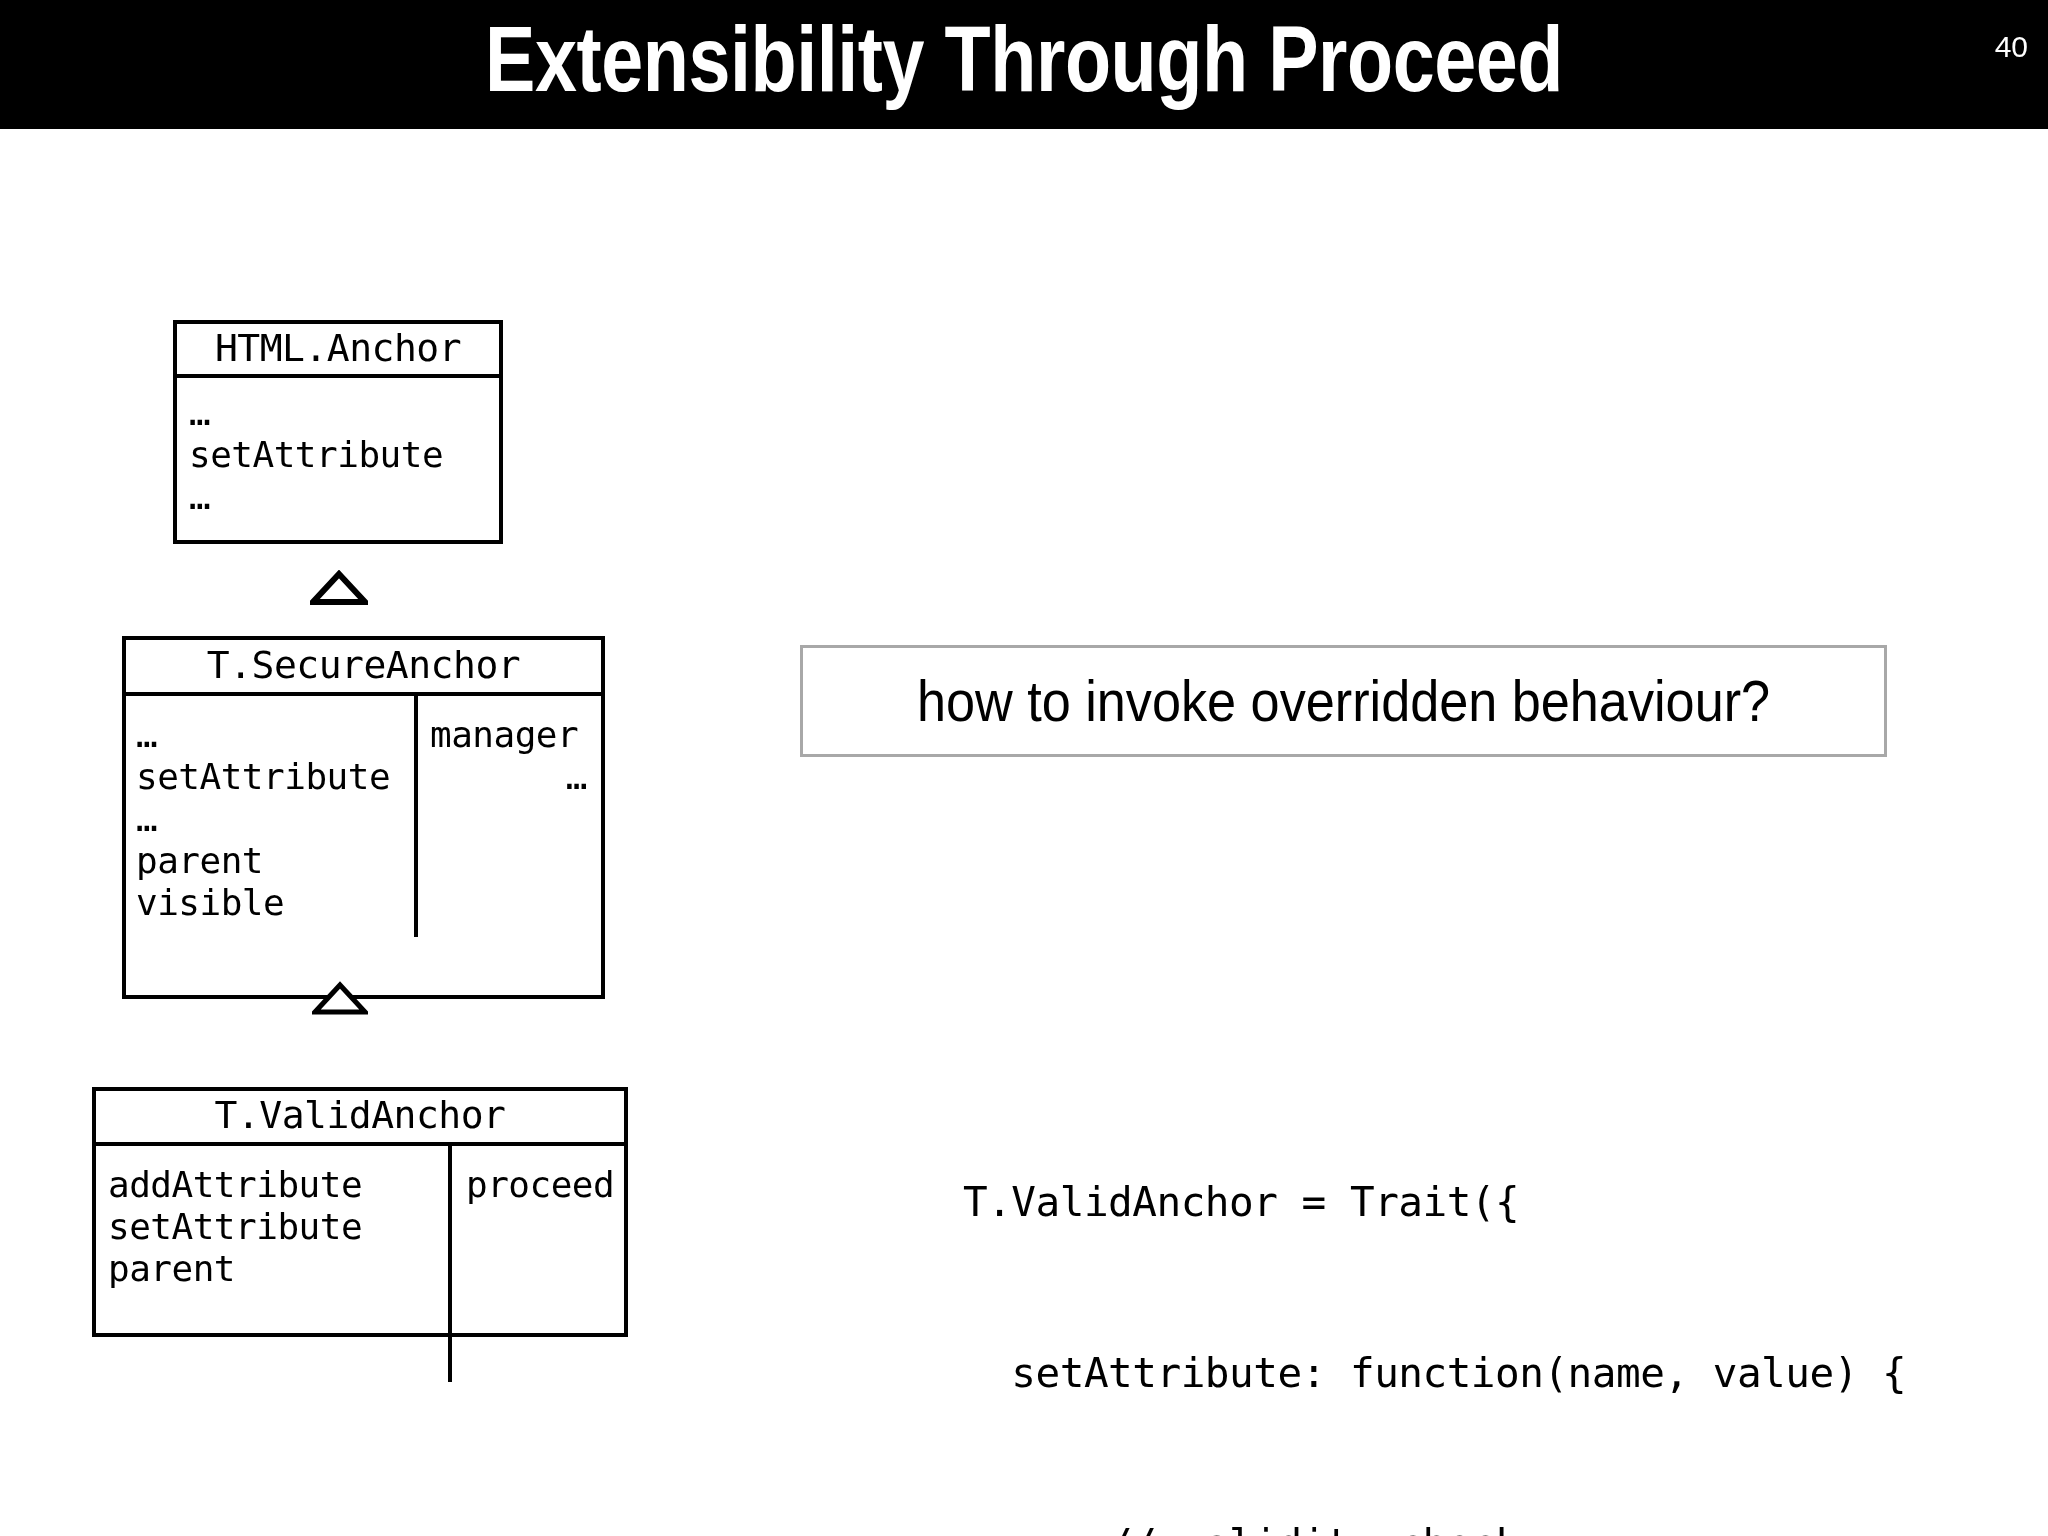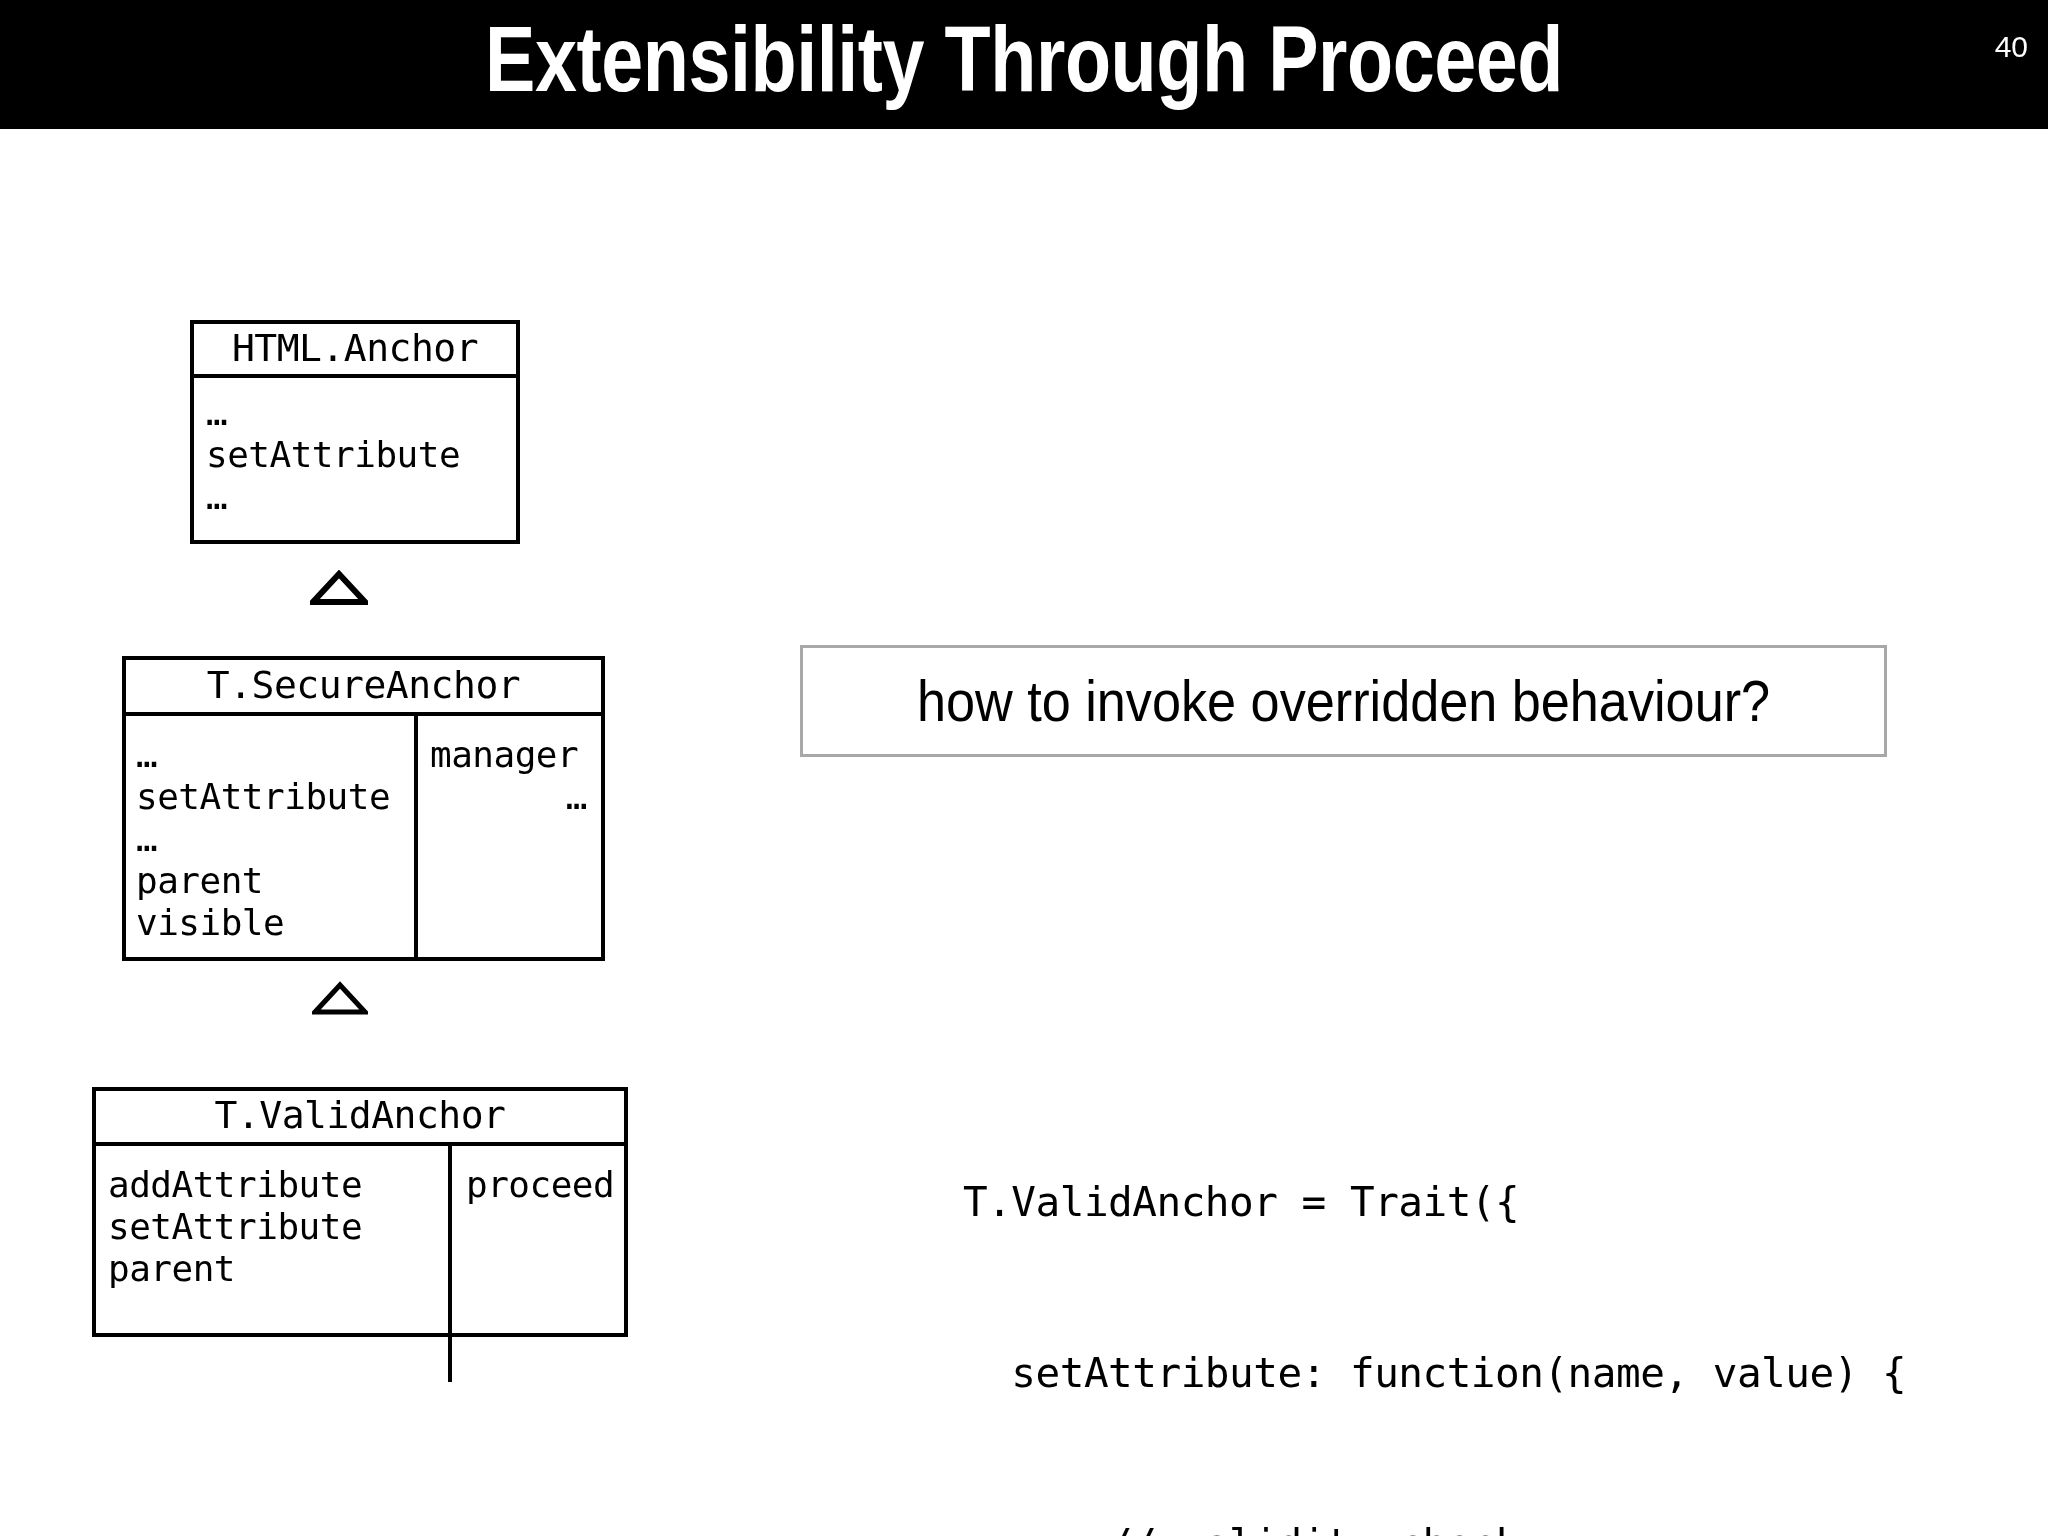--- a/index.html
+++ b/index.html
@@ -98,31 +98,30 @@
     font-size: 36px;
     line-height: 42px;
   }
 
   
   #box-html-anchor {
     left: 173px;
     top: 320px;
     width: 330px;
     height: 224px;
-    margin-left: 17px;
   }
   #box-html-anchor .uml-header { height: 54px; line-height: 48px; }
   #box-html-anchor .uml-body { height: 162px; }
   #box-html-anchor .uml-col { padding-top: 14px; padding-left: 12px; }
 
   #box-secure-anchor {
     left: 122px;
-    top: 656px;
+    top: 636px;
     width: 483px;
-    height: 305px;
+    height: 363px;
   }
   #box-secure-anchor .uml-header { height: 56px; line-height: 50px; }
   #box-secure-anchor .uml-body { height: 241px; }
   #box-secure-anchor .uml-col.c1 { width: 292px; padding-left: 10px; }
   #box-secure-anchor .uml-col.c2 { width: 183px; padding-left: 12px; padding-right: 14px; }
 
   #box-valid-anchor {
     left: 92px;
     top: 1057px;
     width: 536px;

